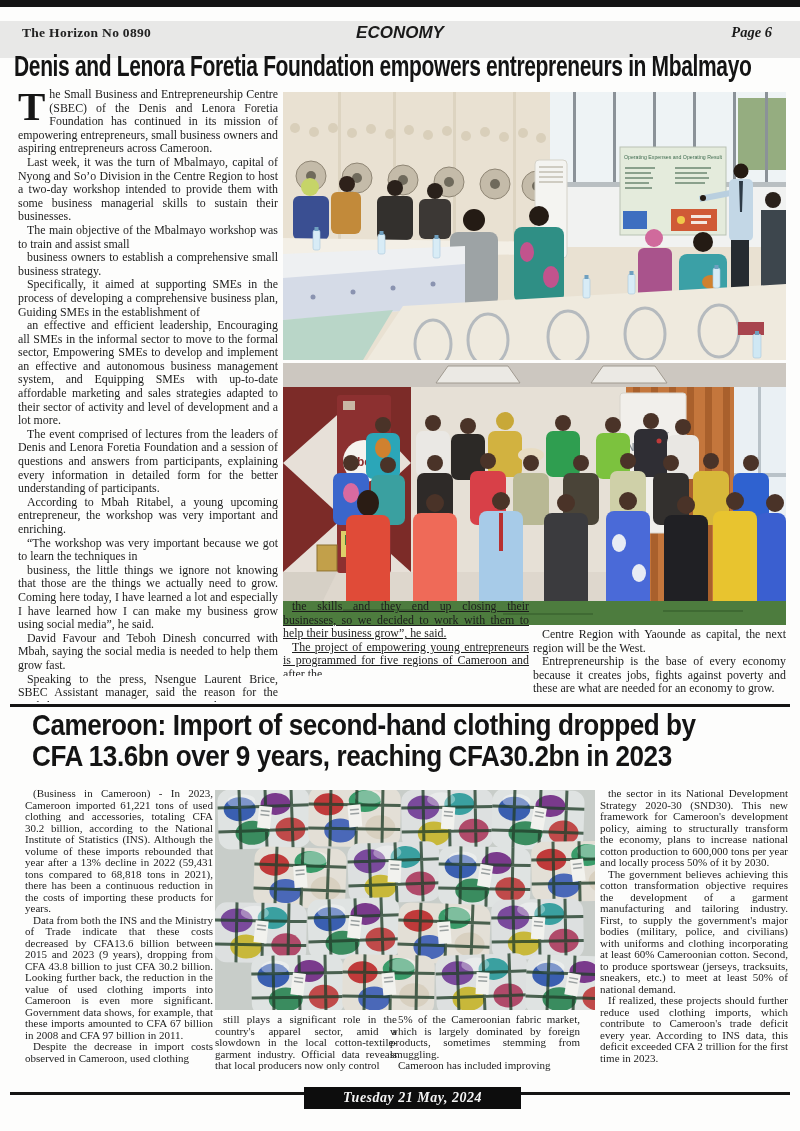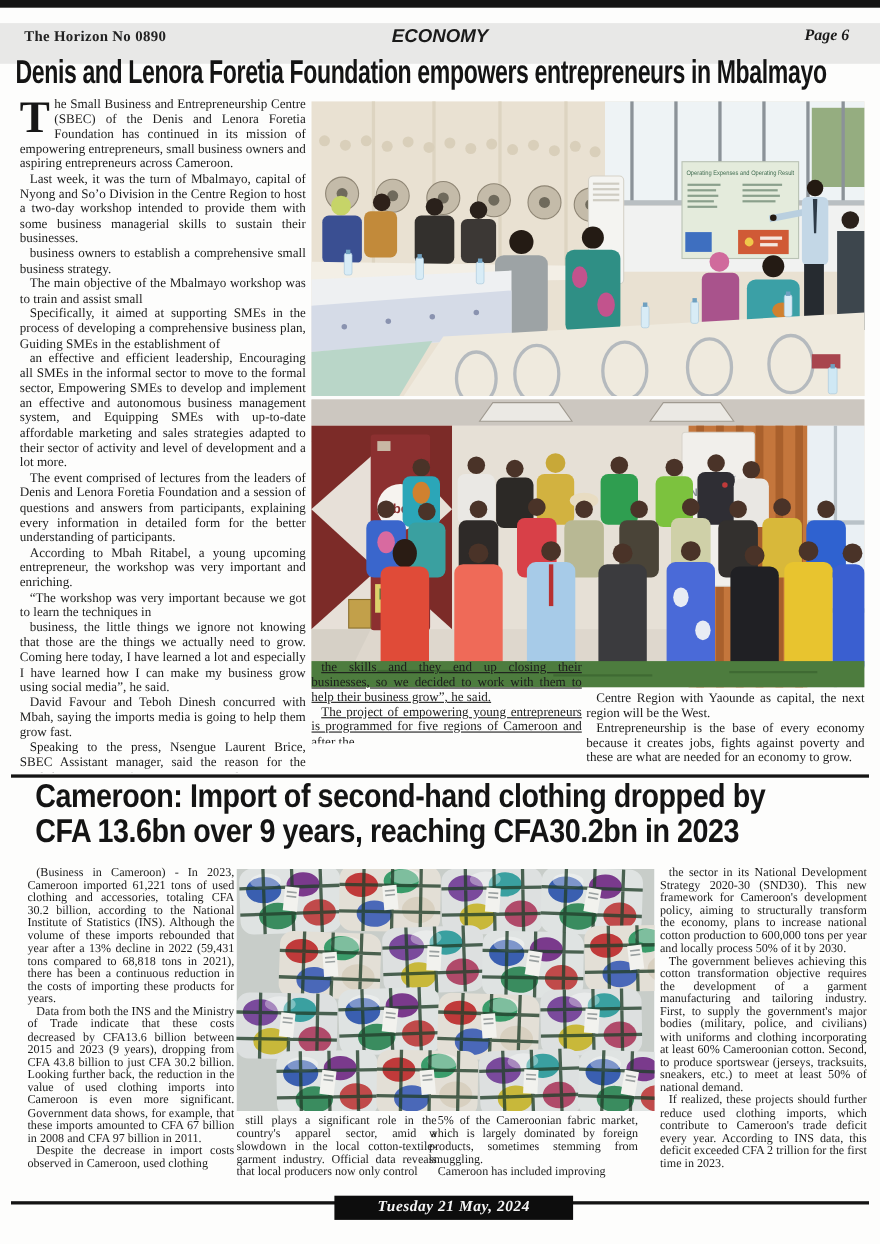--- a/index.html
+++ b/index.html
@@ -53,29 +53,29 @@
     <span class="mast-center">ECONOMY</span>
     <span class="mast-right">Page 6</span>
   </div>
 
   <div class="h1text">Denis and Lenora Foretia Foundation empowers entrepreneurs in Mbalmayo</div>
 
   <div class="col a1col1">
     <p class="lead"><span class="dropcap">T</span><span>he Small Business and Entrepreneurship Centre (SBEC) of the Denis and Lenora Foretia Foundation has continued in its mission of empowering entrepreneurs, small business owners and aspiring entrepreneurs across Cameroon.</span></p>
     <div>
         <p>Last week, it was the turn of Mbalmayo, capital of Nyong and So’o Division in the Centre Region to host a two-day workshop intended to provide them with some business managerial skills to sustain their businesses.</p>
+        <p>The main objective of the Mbalmayo workshop was to train and assist small</p>
         <p>business owners to establish a comprehensive small business strategy.</p>
-        <p>The main objective of the Mbalmayo workshop was to train and assist small</p>
         <p>Specifically, it aimed at supporting SMEs in the process of developing a comprehensive business plan, Guiding SMEs in the establishment of</p>
         <p>an effective and efficient leadership, Encouraging all SMEs in the informal sector to move to the formal sector, Empowering SMEs to develop and implement an effective and autonomous business management system, and Equipping SMEs with up-to-date affordable marketing and sales strategies adapted to their sector of activity and level of development and a lot more.</p>
         <p>The event comprised of lectures from the leaders of Denis and Lenora Foretia Foundation and a session of questions and answers from participants, explaining every information in detailed form for the better understanding of participants.</p>
         <p>According to Mbah Ritabel, a young upcoming entrepreneur, the workshop was very important and enriching.</p>
         <p>“The workshop was very important because we got to learn the techniques in</p>
         <p>business, the little things we ignore not knowing that those are the things we actually need to grow. Coming here today, I have learned a lot and especially I have learned how I can make my business grow using social media”, he said.</p>
-        <p>David Favour and Teboh Dinesh concurred with Mbah, saying the imports media is going to help them grow fast.</p>
+        <p>David Favour and Teboh Dinesh concurred with Mbah, saying the social media is needed to help them grow fast.</p>
         <p>Speaking to the press, Nsengue Laurent Brice, SBEC Assistant manager, said the reason for the workshop was to give entrepreneurs the means to overcome difficulties and make sure they succeed in their businesses.</p>
       </div>
   </div>
 
   <svg class="abs" style="left:283px;top:92px" width="503" height="268" viewBox="0 0 503 268">
     <rect width="503" height="268" fill="#e9e1d2"></rect>
     <g>
       <rect x="55" y="0" width="3" height="150" fill="#ddd4c1"></rect>
         <rect x="110" y="0" width="3" height="150" fill="#ddd4c1"></rect>
       <rect x="170" y="0" width="3" height="150" fill="#ddd4c1"></rect>

